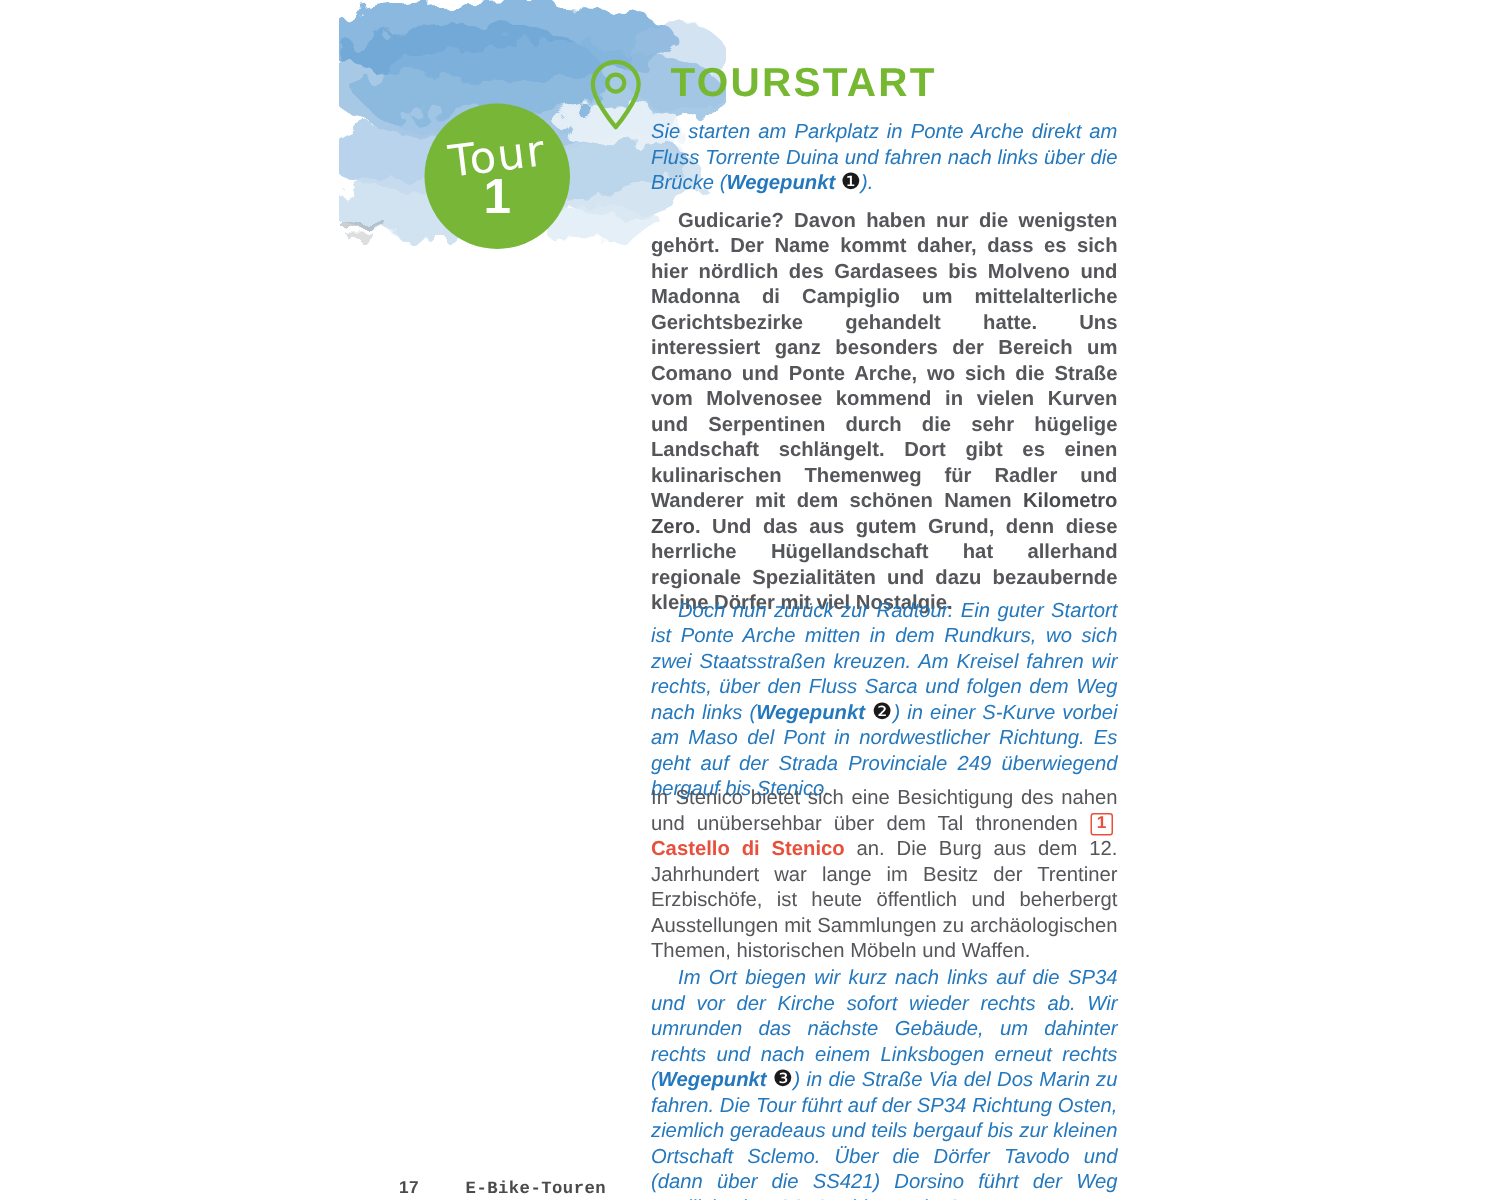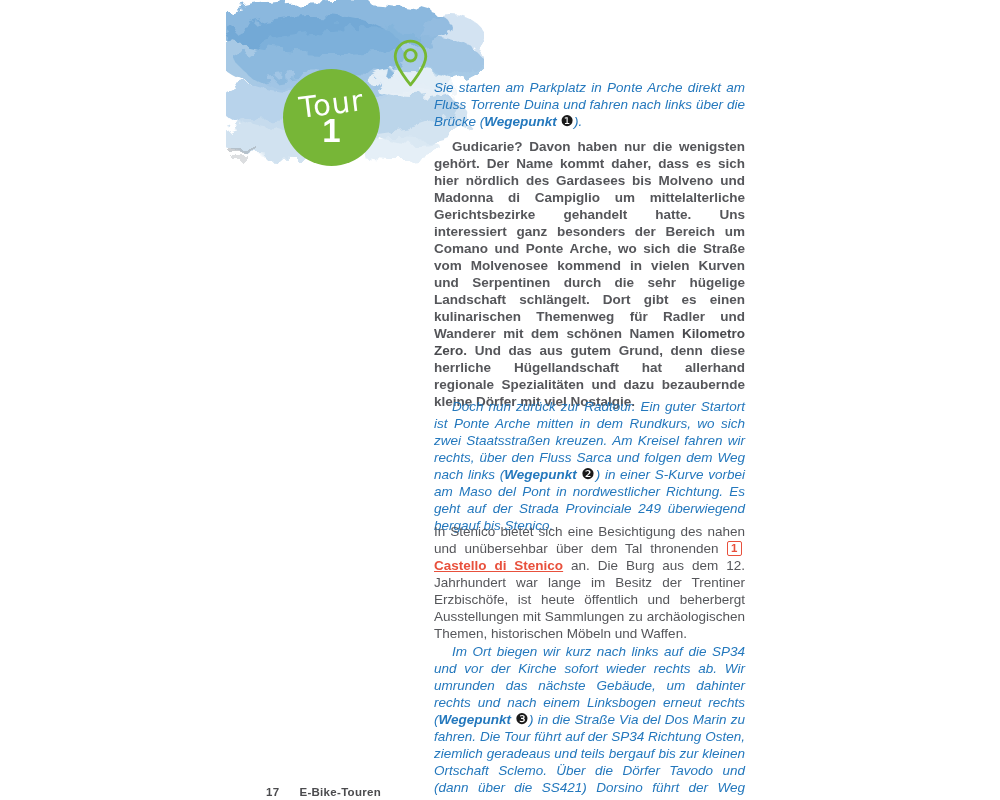--- a/index.html
+++ b/index.html
@@ -40,27 +40,27 @@
   .wp-num{
     font-style:normal;color:#1a1a1a;font-size:15px;line-height:15px;
     font-family:"DejaVu Sans", sans-serif;
   }
   b.kilometro{color:#494a4e;}
   .ref-box{
     display:inline-block;font-style:normal;color:#e8503c;border:1.5px solid #e8503c;
     border-radius:2px;font-weight:700;font-size:11.5px;line-height:13px;
     padding:0 3.5px;vertical-align:1px;margin-right:3px;
   }
-  .red-link{color:#e8503c;font-weight:700;text-decoration:underline;}
+  .red-link{color:#e8503c;font-weight:700;}
   
   .footer{
     position:absolute;left:266px;top:786px;font-size:11.5px;font-weight:700;
     color:#4b4b4e;letter-spacing:.3px;
   }
-  .footer .book{margin-left:20px;font-weight:700;}
+  .footer .book{margin-left:31px;font-weight:700;font-family:Liberation Mono, monospace;}
 </style>
 </head>
 <body>
 
 <div class="page">
 
   <svg class="splash" viewBox="0 0 258 182" xmlns="http://www.w3.org/2000/svg">
     <defs>
       <filter id="wc" x="-20%" y="-20%" width="140%" height="140%">
         <feTurbulence type="fractalNoise" baseFrequency="0.05" numOctaves="3" seed="7" result="n"></feTurbulence>
@@ -85,20 +85,21 @@
   <div class="tour-badge">
     <span class="word">Tour</span>
     <span class="num">1</span>
   </div>
 
   <svg class="pin" viewBox="0 0 32 44" xmlns="http://www.w3.org/2000/svg">
     <path d="M16 2 C8.3 2 2 8.3 2 16 c0 9.5 14 26 14 26 s14 -16.5 14 -26 C30 8.3 23.7 2 16 2 Z" fill="none" stroke="#76b832" stroke-width="2.6" stroke-linejoin="round"></path>
     <circle cx="16" cy="15" r="5.2" fill="none" stroke="#76b832" stroke-width="2.6"></circle>
   </svg>
 
+  <h1 class="page-title">TOURSTART</h1>
 
   <p class="para blue-para" style="top:79px"><span>Sie starten am Parkplatz in Ponte Arche direkt am Fluss Torrente Duina und fahren nach links über die Brücke (</span><strong class="wp-label">Wegepunkt</strong> <span class="wp-num">❶</span><span>).</span></p>
 
   <div class="para" style="top:138px">
     <p class="indent"><span>Gudicarie? Davon haben nur die wenigsten gehört. Der Name kommt daher, dass es sich hier nördlich des Gardasees bis Molveno und Madonna di Campiglio um mittelalterliche Gerichtsbezirke gehandelt hatte. Uns interessiert ganz besonders der Bereich um Comano und Ponte Arche, wo sich die Straße vom Molvenosee kommend in vielen Kurven und Serpentinen durch die sehr hügelige Landschaft schlängelt. Dort gibt es einen kulinarischen Themenweg für Radler und Wanderer mit dem schönen Namen </span><b class="kilometro">Kilometro Zero</b><span>. Und das aus gutem Grund, denn diese herrliche Hügellandschaft hat allerhand regionale Spezialitäten und dazu bezaubernde kleine Dörfer mit viel Nostalgie.</span></p>
   </div>
 
   <p class="para blue-para indent" style="top:398px"><span>Doch nun zurück zur Radtour. Ein guter Startort ist Ponte Arche mitten in dem Rundkurs, wo sich zwei Staatsstraßen kreuzen. Am Kreisel fahren wir rechts, über den Fluss Sarca und folgen dem Weg nach links (</span><strong class="wp-label">Wegepunkt</strong> <span class="wp-num">❷</span><span>) in einer S-Kurve vorbei am Maso del Pont in nordwestlicher Richtung. Es geht auf der Strada Provinciale 249 überwiegend bergauf bis Stenico.</span></p>
 
   <p class="para indent" style="top:523px"><span>In Stenico bietet sich eine Besichtigung des nahen und unübersehbar über dem Tal thronenden </span><span class="ref-box">1</span><span class="red-link">Castello di Stenico</span><span> an. Die Burg aus dem 12. Jahrhundert war lange im Besitz der Trentiner Erzbischöfe, ist heute öffentlich und beherbergt Ausstellungen mit Sammlungen zu archäologischen Themen, historischen Möbeln und Waffen.</span></p>

